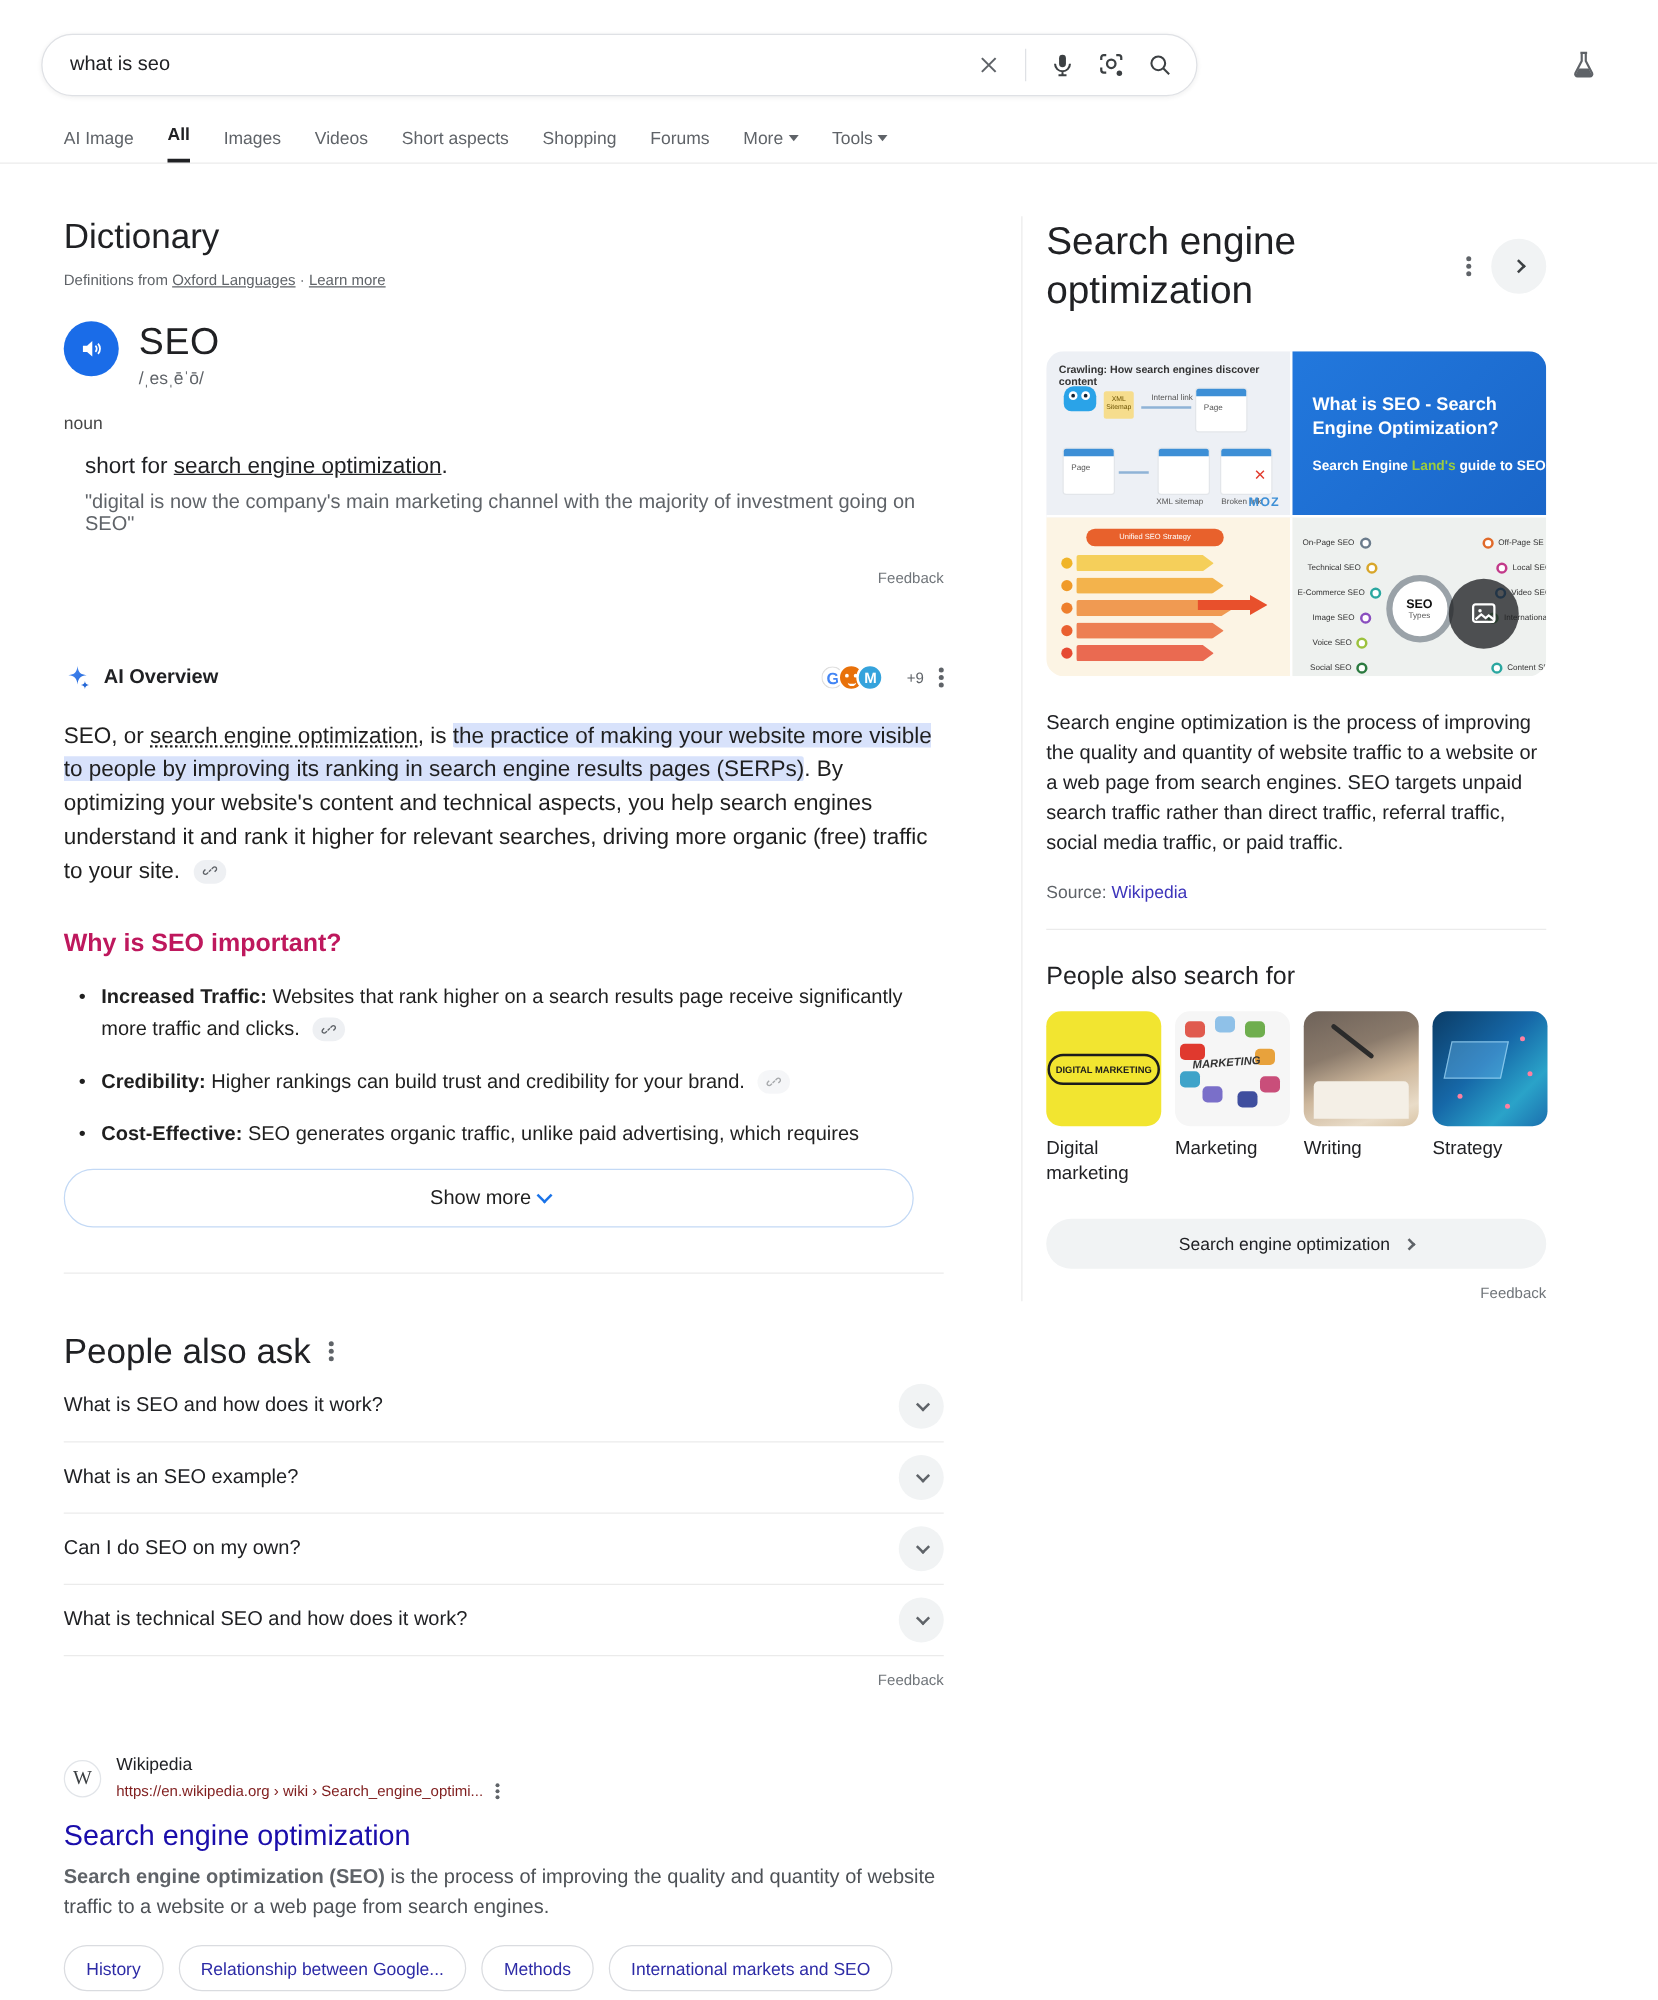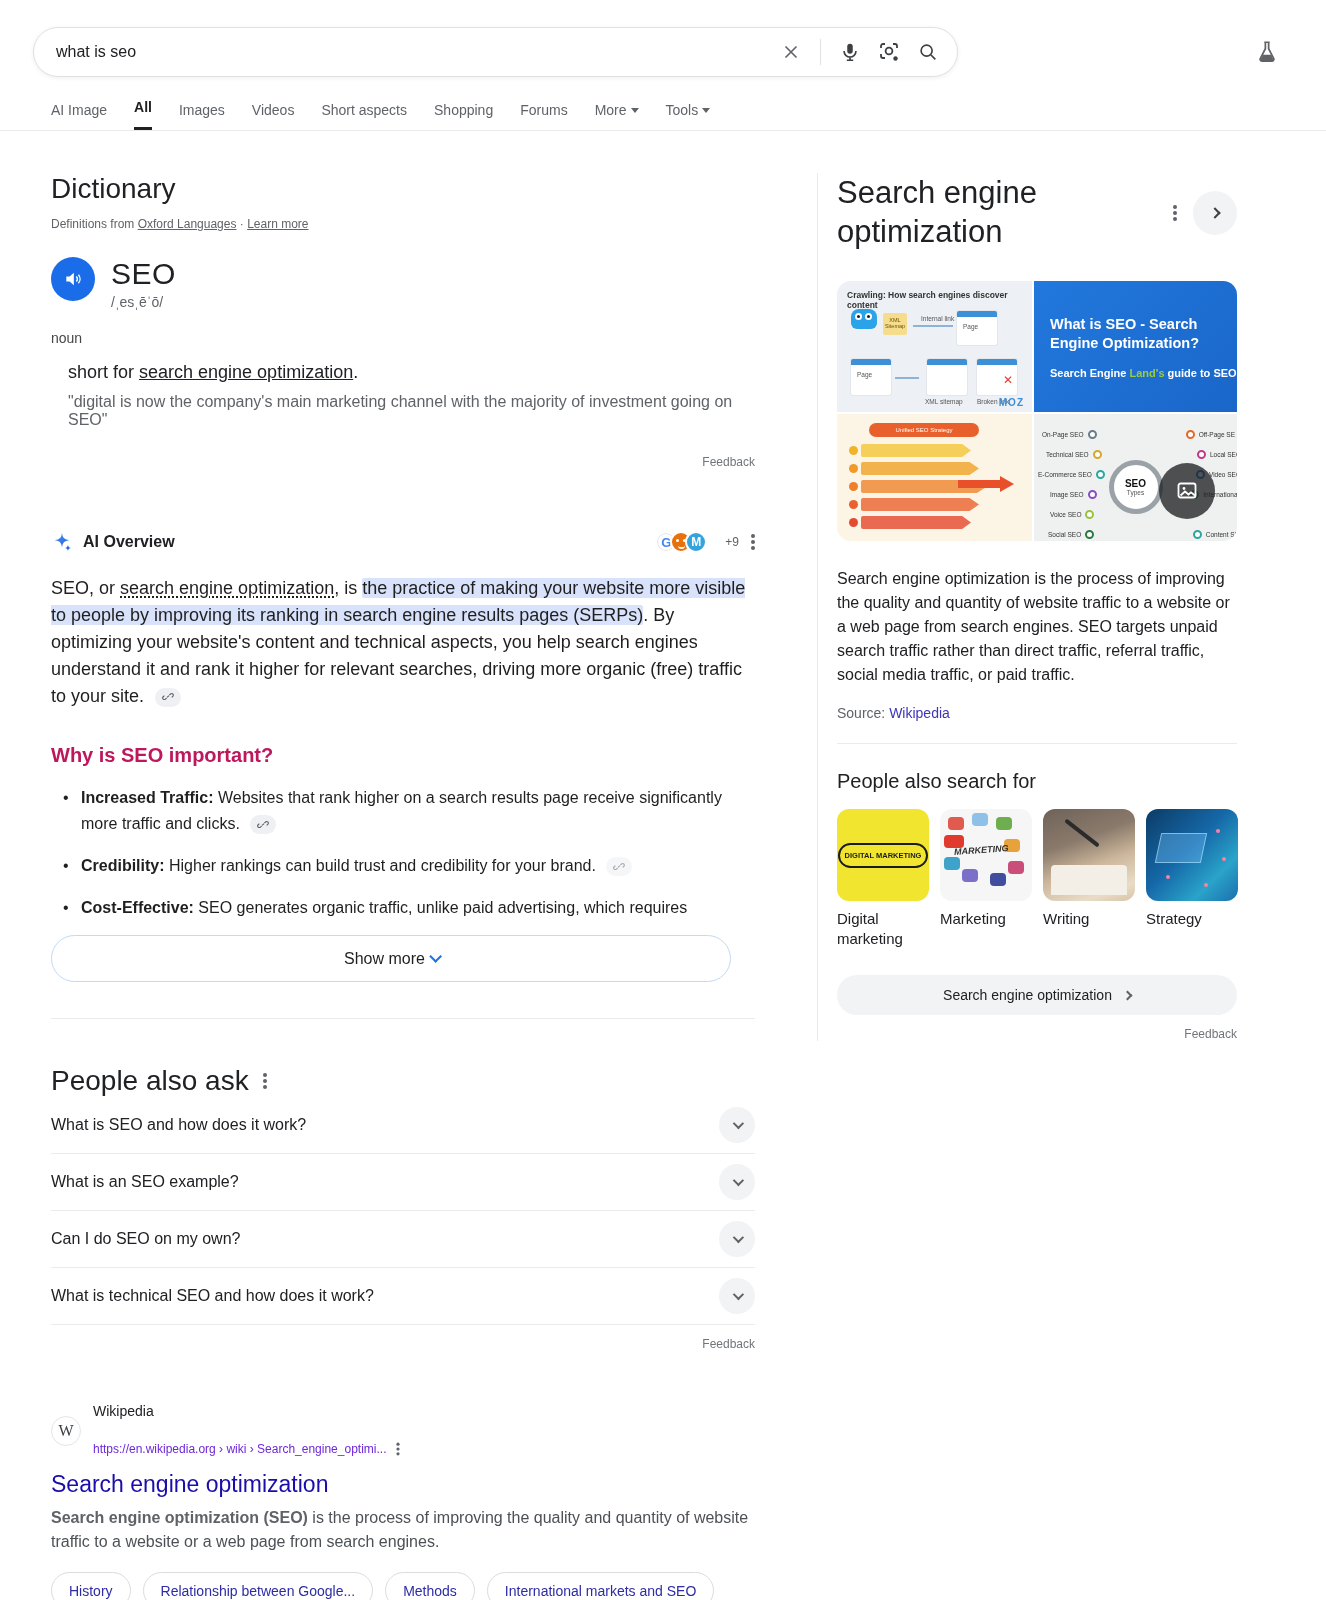--- a/index.html
+++ b/index.html
@@ -97,21 +97,21 @@
   .paa-chev { margin-left:auto; width:36px; height:36px; border-radius:50%; background:#f1f3f4; display:flex; align-items:center; justify-content:center; }
   .chev-d { width:8px; height:8px; border-right:2px solid #5f6368; border-bottom:2px solid #5f6368; transform:rotate(45deg) translateY(-2px); }
   .paa-feedback { text-align:right; margin-top:12px; }
 
   
   .result { margin-top:52px; }
   .res-head { display:flex; align-items:center; gap:12px; }
   .res-fav { width:30px; height:30px; border-radius:50%; border:1px solid #e2e5e9; display:flex; align-items:center; justify-content:center;
     font-family:"Liberation Serif","DejaVu Serif",serif; font-size:16px; color:#3c4043; background:#fff; }
   .res-site { font-size:14px; color:#202124; }
-  .res-url { font-size:12px; color:#6d28d9; margin-top:20px; display:flex; align-items:center; gap:10px; }
+  .res-url { font-size:12px; color:#7f1d1d; margin-top:4px; display:flex; align-items:center; gap:10px; }
   .res-title { margin-top:12px; font-size:23px; color:#1a0dab; cursor:pointer; }
   .res-snippet { margin-top:8px; font-size:16px; line-height:24px; color:#4d5156; }
   .res-snippet b { color:#5f6368; }
   .chips { margin-top:18px; display:flex; gap:12px; }
   .chip { height:37px; border:1px solid #dadce0; border-radius:19px; padding:0 17px; display:flex; align-items:center;
     font-size:14px; color:#2d2ba6; background:#fff; cursor:pointer; white-space:nowrap; }
 
   
   .kp-head { display:flex; align-items:flex-start; }
   .kp-title { font-size:31px; line-height:39px; font-weight:400; color:#202124; width:260px; }

